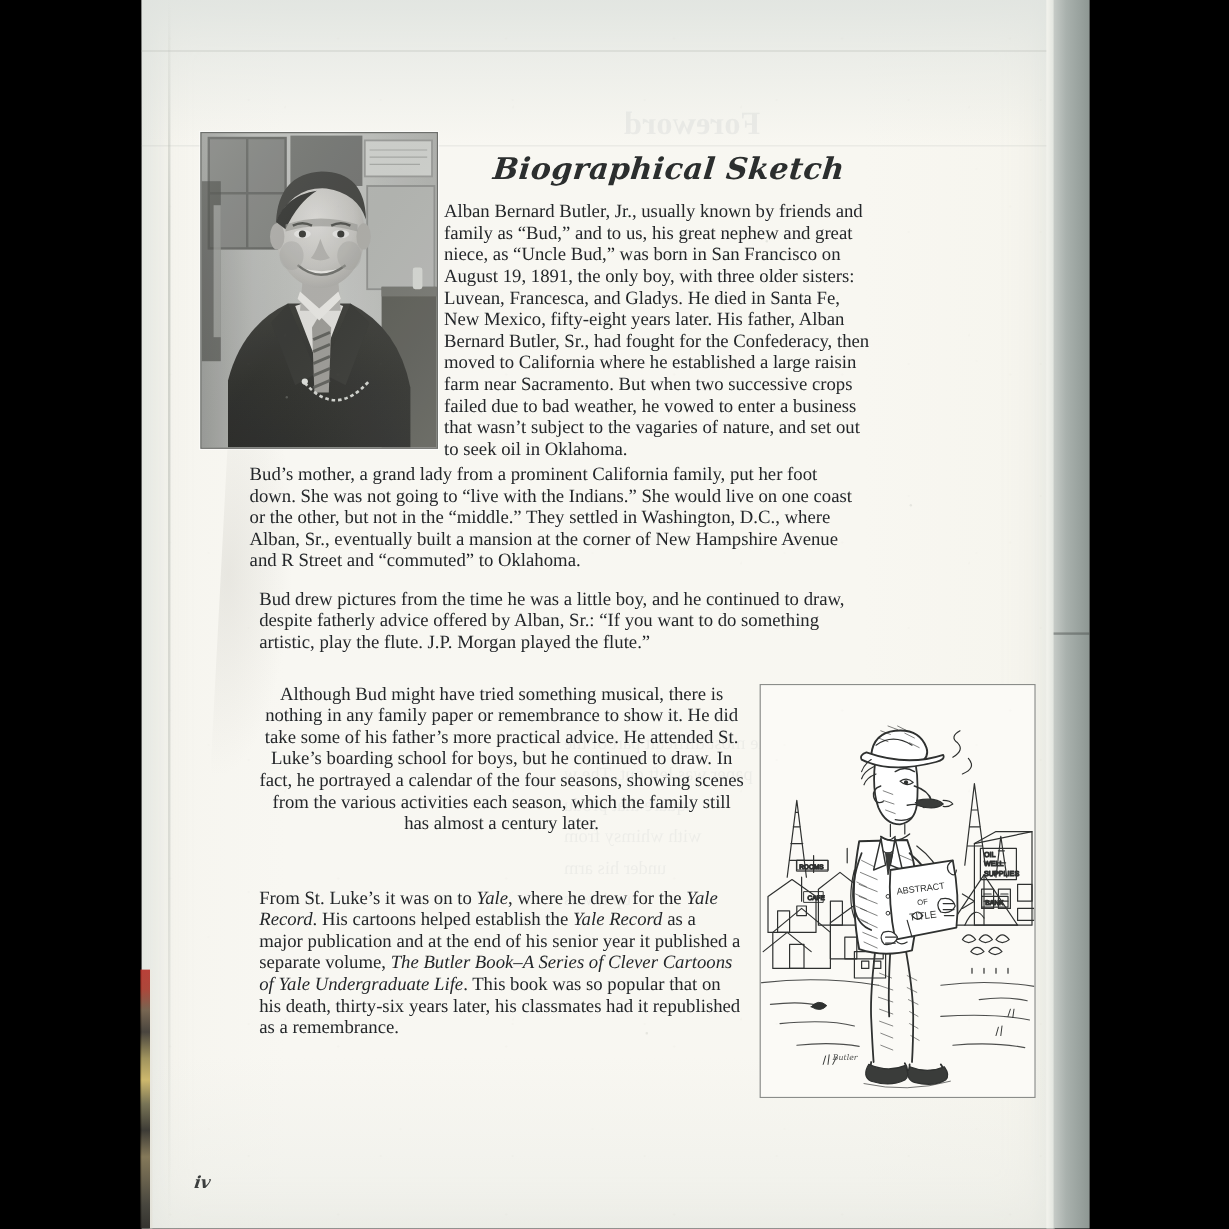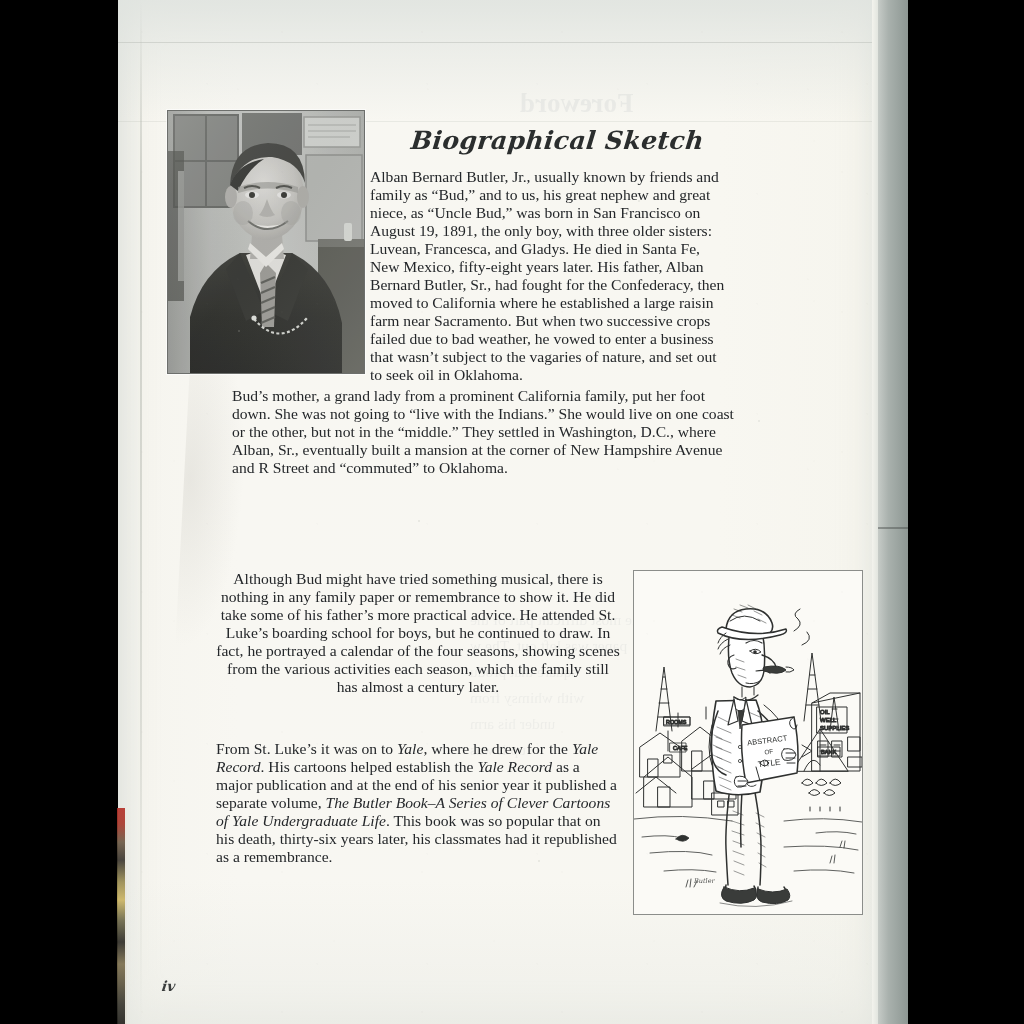--- a/index.html
+++ b/index.html
@@ -117,21 +117,21 @@
     position:absolute;
     color:#24272a;
     font-size:15.6px;
     line-height:18px;
     text-align:left;
     font-family:"Liberation Serif",serif;
   }
   .p i{font-style:italic;}
 
   #p1{left:270px;top:168px;width:360px;}
-  #p2{left:132px;top:387px;width:514px;}
+  #p2{left:108px;top:387px;width:514px;}
   #p3{left:116px;top:491px;width:514px;}
   #p4{left:116px;top:570px;width:404px;text-align:center;}
   #p5{left:116px;top:740px;width:404px;}
 
   
   #folio{
     position:absolute;left:62px;top:978px;
     font-family:"DejaVu Serif",serif;font-style:italic;font-weight:700;
     font-size:14px;color:#3a3d3d;transform:skewX(-8deg);
   }
@@ -273,20 +273,21 @@
 
         <rect x="0" y="0" width="196" height="262" fill="url(#grainy)"></rect>
         <rect x="0" y="0" width="196" height="262" fill="#cfd2cc" opacity="0.10"></rect>
       </svg>
     </div>
 
     <div id="title">Biographical Sketch</div>
 
     <div class="p" id="p1"><span>Alban Bernard Butler, Jr., usually known by friends and family as “Bud,” and to us, his great nephew and great niece, as “Uncle Bud,” was born in San Francisco on August 19, 1891, the only boy, with three older sisters: Luvean, Francesca, and Gladys. He died in Santa Fe, New Mexico, fifty-eight years later. His father, Alban Bernard Butler, Sr., had fought for the Confederacy, then moved to California where he established a large raisin farm near Sacramento. But when two successive crops failed due to bad weather, he vowed to enter a business that wasn’t subject to the vagaries of nature, and set out to seek oil in Oklahoma.</span></div>
     <div class="p" id="p2"><span>Bud’s mother, a grand lady from a prominent California family, put her foot down. She was not going to “live with the Indians.” She would live on one coast or the other, but not in the “middle.” They settled in Washington, D.C., where Alban, Sr., eventually built a mansion at the corner of New Hampshire Avenue and R Street and “commuted” to Oklahoma.</span></div>
+    <div class="p" id="p3"><span>Bud drew pictures from the time he was a little boy, and he continued to draw, despite fatherly advice offered by Alban, Sr.: “If you want to do something artistic, play the flute. J.P. Morgan played the flute.”</span></div>
     <div class="p" id="p4"><span>Although Bud might have tried something musical, there is nothing in any family paper or remembrance to show it. He did take some of his father’s more practical advice. He attended St. Luke’s boarding school for boys, but he continued to draw. In fact, he portrayed a calendar of the four seasons, showing scenes from the various activities each season, which the family still has almost a century later.</span></div>
     <div class="p" id="p5"><span>From St. Luke’s it was on to </span><i>Yale</i><span>, where he drew for the </span><i>Yale Record</i><span>. His cartoons helped establish the </span><i>Yale Record</i><span> as a major publication and at the end of his senior year it published a separate volume, </span><i>The Butler Book–A Series of Clever Cartoons of Yale Undergraduate Life</i><span>. This book was so popular that on his death, thirty-six years later, his classmates had it republished as a remembrance.</span></div>
 
     <div id="cartoon">
       <svg viewBox="0 0 228 343" preserveAspectRatio="none" width="228" height="343">
         <rect x="0" y="0" width="228" height="343" fill="#fbfaf6"></rect>
 
         <g stroke="#2f3130" fill="none" stroke-linecap="round" stroke-linejoin="round">
 
           <g stroke-width="1">

